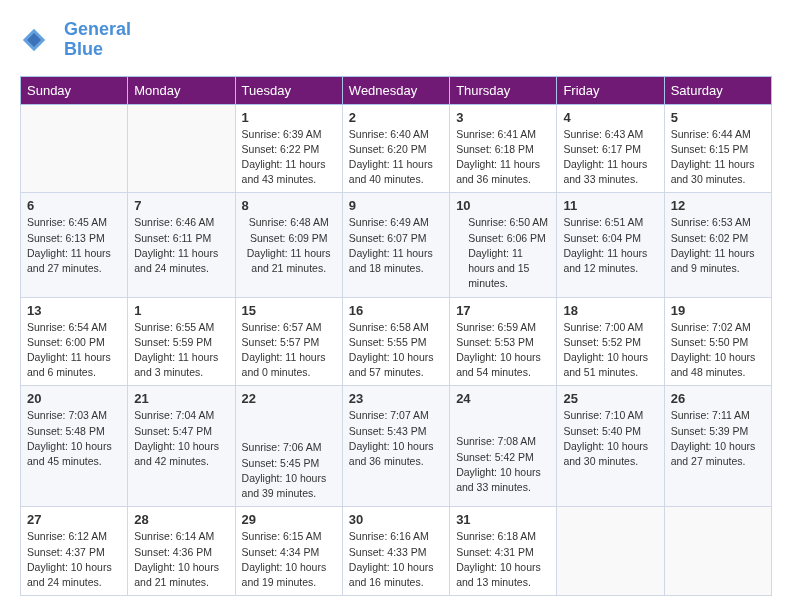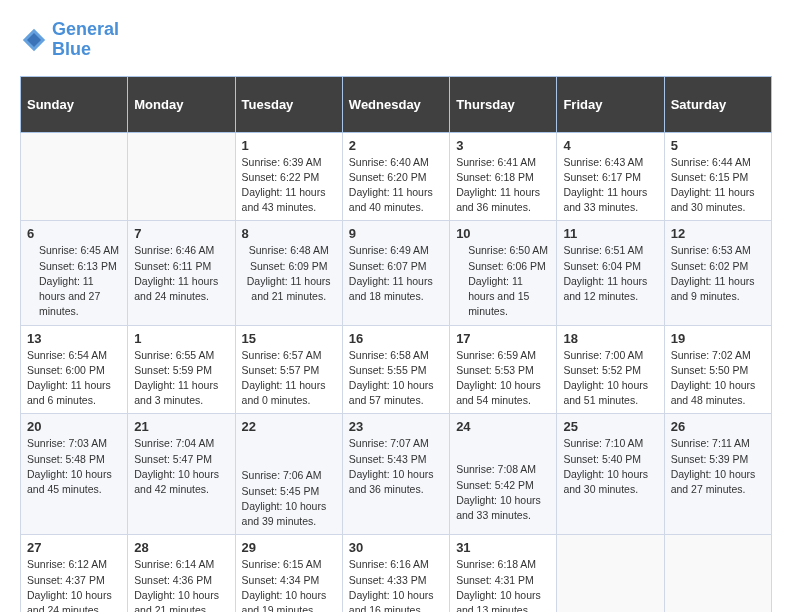--- a/index.html
+++ b/index.html
@@ -12,21 +12,21 @@
     }
     .header {
       display: flex;
       justify-content: space-between;
       align-items: flex-start;
       margin-bottom: 16px;
     }
     .logo {
       display: flex;
       align-items: center;
-      gap: 4px;
+      gap: 16px;
     }
     .logo-text {
       font-size: 18px;
       font-weight: bold;
       color: #333;
       line-height: 1.1;
     }
     .logo-text span {
       color: #4a90d9;
     }
@@ -45,25 +45,25 @@
     .subtitle {
       font-size: 16px;
       color: #555;
     }
     table {
       width: 100%;
       border-collapse: collapse;
       table-layout: fixed;
     }
     thead tr th {
-      background-color: #404040;
+      background-color: #701a75;
       color: #fff;
       font-size: 13px;
-      font-weight: bold;
-      padding: 20px 6px;
+      font-weight: normal;
+      padding: 6px 6px;
       text-align: left;
       border: 1px solid #aac4e8;
     }
     tbody tr td {
       border: 1px solid #d0d8e8;
       vertical-align: top;
       padding: 5px 6px;
       font-size: 11px;
       color: #333;
       height: 88px;
@@ -147,21 +147,21 @@
         <td>
           <span class="day-number">5</span>
           <div class="day-info" style="white-space: pre-line;">Sunrise: 6:44 AM
 Sunset: 6:15 PM
 Daylight: 11 hours and 30 minutes.</div>
         </td>
       </tr>
       <tr>
         <td>
           <span class="day-number">6</span>
-          <div class="day-info" style="white-space: pre-line; margin-left: 12px;">Sunrise: 6:45 AM
+          <div class="day-info" style="white-space: pre-line;">Sunrise: 6:45 AM
 Sunset: 6:13 PM
 Daylight: 11 hours and 27 minutes.</div>
         </td>
         <td>
           <span class="day-number">7</span>
           <div class="day-info" style="white-space: pre-line;">Sunrise: 6:46 AM
 Sunset: 6:11 PM
 Daylight: 11 hours and 24 minutes.</div>
         </td>
         <td>

